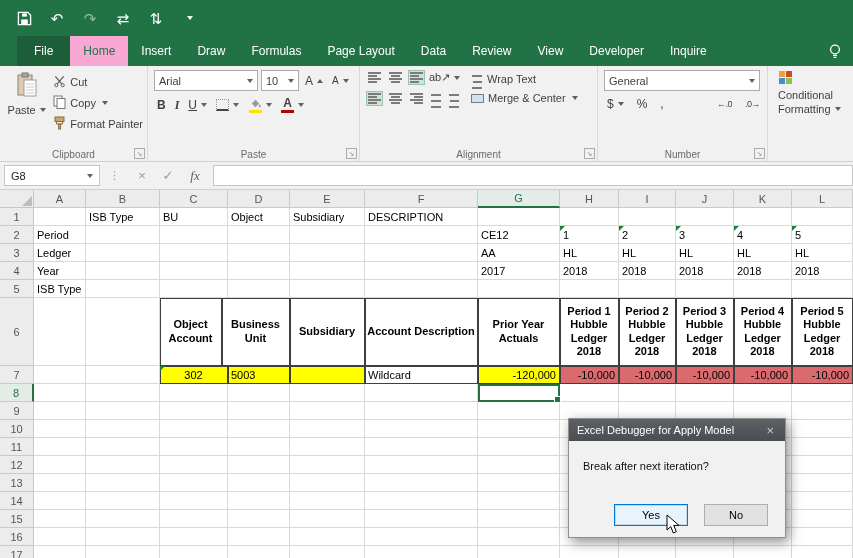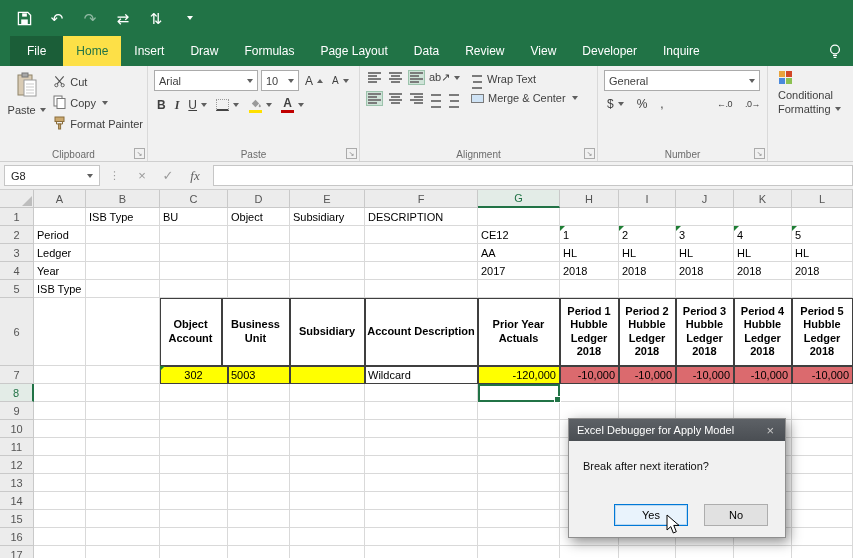--- a/index.html
+++ b/index.html
@@ -11,24 +11,24 @@
   .qat{position:absolute;top:0;left:0;right:0;height:36px;background:#217346;display:flex;align-items:center;gap:17px;padding-left:16px;color:#fff;}
   .qicon{display:inline-flex;align-items:center;justify-content:center;min-width:16px;height:18px;font-size:15px;line-height:1;color:#fff;cursor:default;}
   .qicon.dim{opacity:.5;}
 
   
   .caret{display:inline-block;width:0;height:0;border-left:3px solid transparent;border-right:3px solid transparent;border-top:4px solid #5f5f5f;margin-left:2px;}
   .caret.white{border-top-color:#fff;}
   .caret.up{border-top:none;border-bottom:4px solid #5f5f5f;}
 
   
-  .tabbar{position:absolute;top:36px;left:0;right:0;height:30px;background:#217346;display:flex;align-items:stretch;padding-left:10px;}
+  .tabbar{position:absolute;top:36px;left:0;right:0;height:30px;background:#217346;display:flex;align-items:stretch;padding-left:17px;}
   .tab{display:flex;align-items:center;padding:0 13px;font-size:12px;color:#fff;cursor:default;white-space:nowrap;}
   .tab.file{background:#1b5e38;padding:0 17px;}
-  .tab.active{background:#fde047;color:#217346;}
+  .tab.active{background:#f9a8d4;color:#217346;}
   .tellme{position:absolute;right:10px;top:7px;}
 
   
   .ribbon{position:absolute;top:66px;left:0;right:0;height:96px;background:#f1f1f1;border-bottom:1px solid #cfcfcf;display:flex;color:#3f3f3f;}
   .rgroup{position:relative;border-right:1px solid #d9d9d9;padding:4px 4px 16px 6px;flex:0 0 auto;}
   .glabel{position:absolute;left:0;right:0;bottom:1px;text-align:center;font-size:10px;color:#6b6b6b;}
   .launcher{position:absolute;right:2px;bottom:2px;width:11px;height:11px;border:1px solid #ababab;color:#8a8a8a;font-size:7px;line-height:9px;text-align:center;cursor:default;}
 
   .cliprow{display:flex;gap:6px;}
   .paste{display:flex;flex-direction:column;align-items:center;width:46px;gap:3px;padding-top:2px;font-size:11px;}

